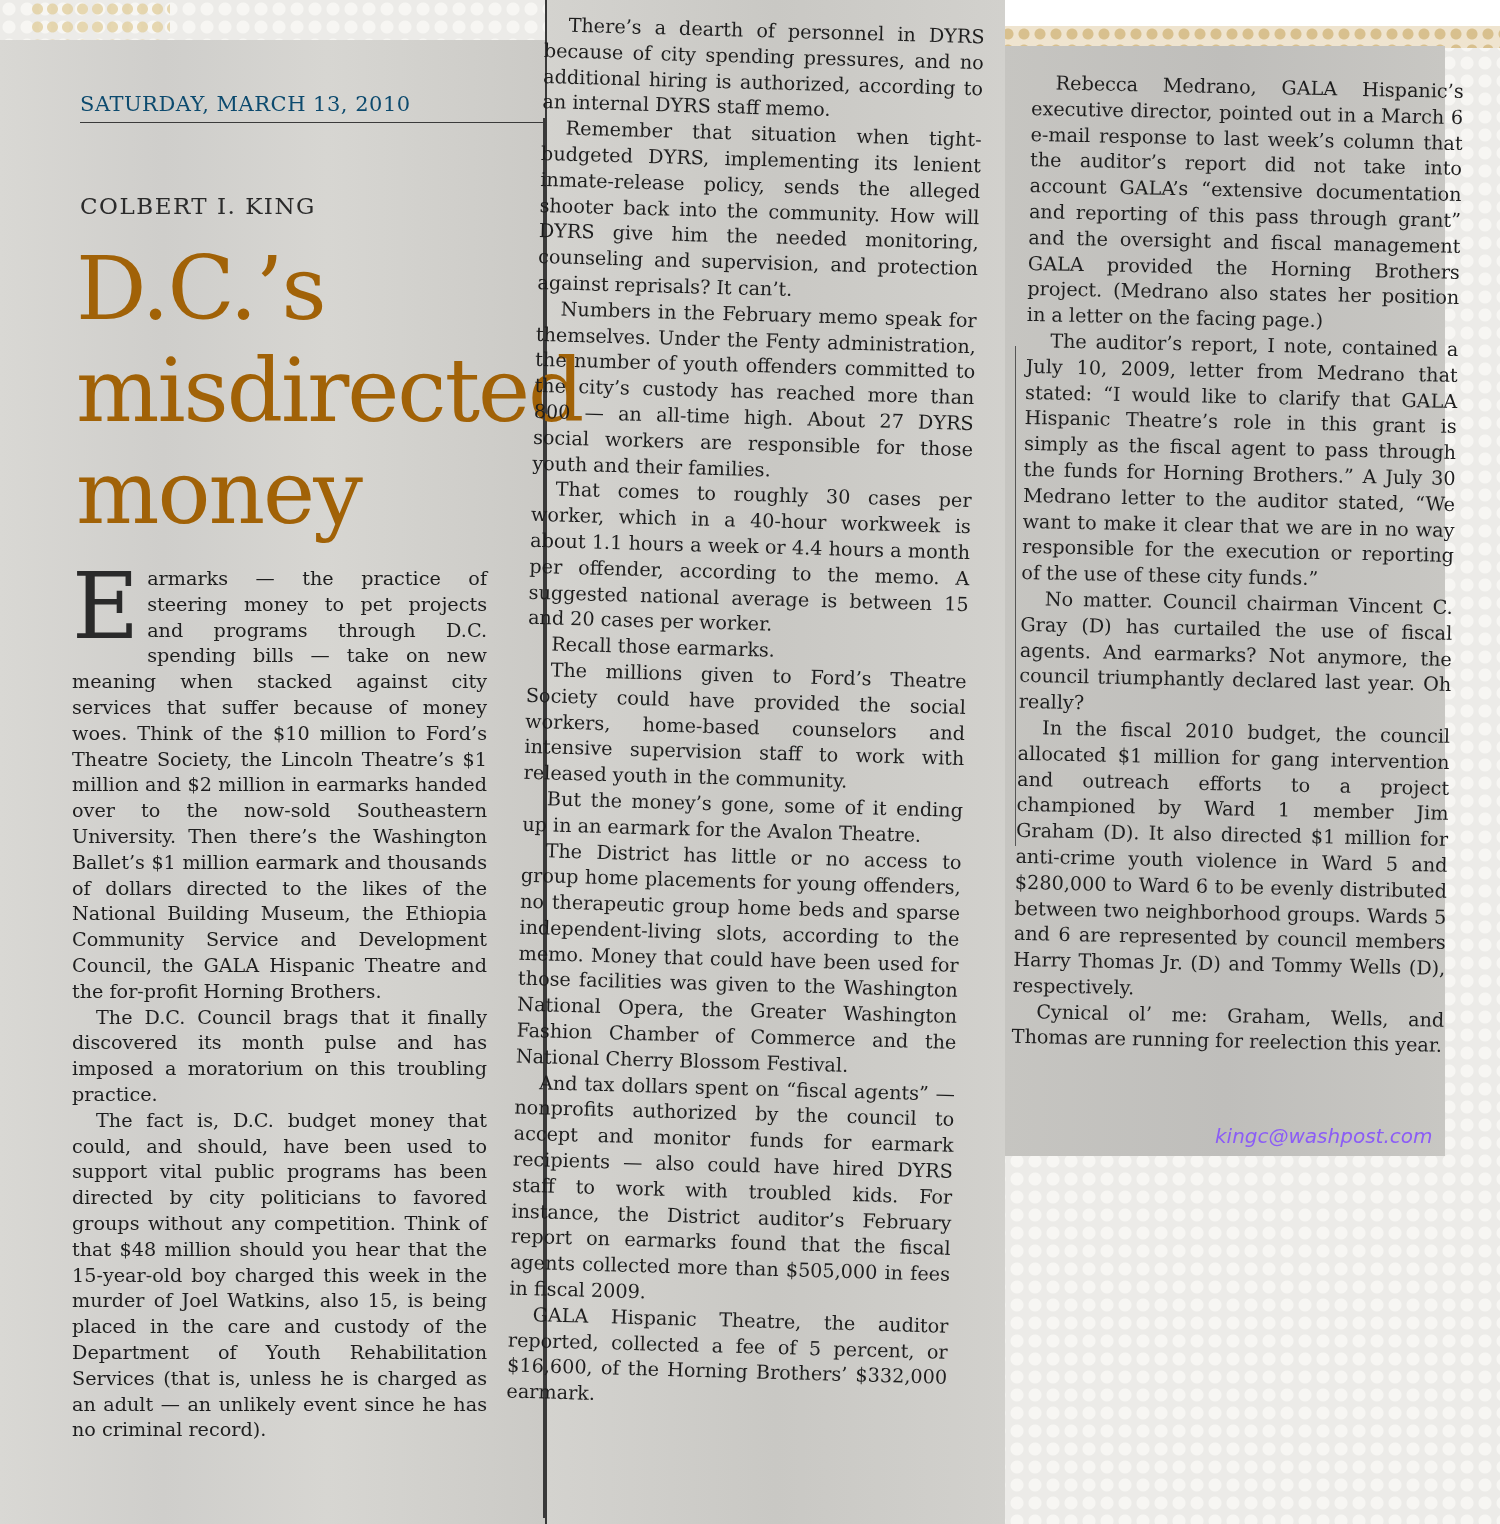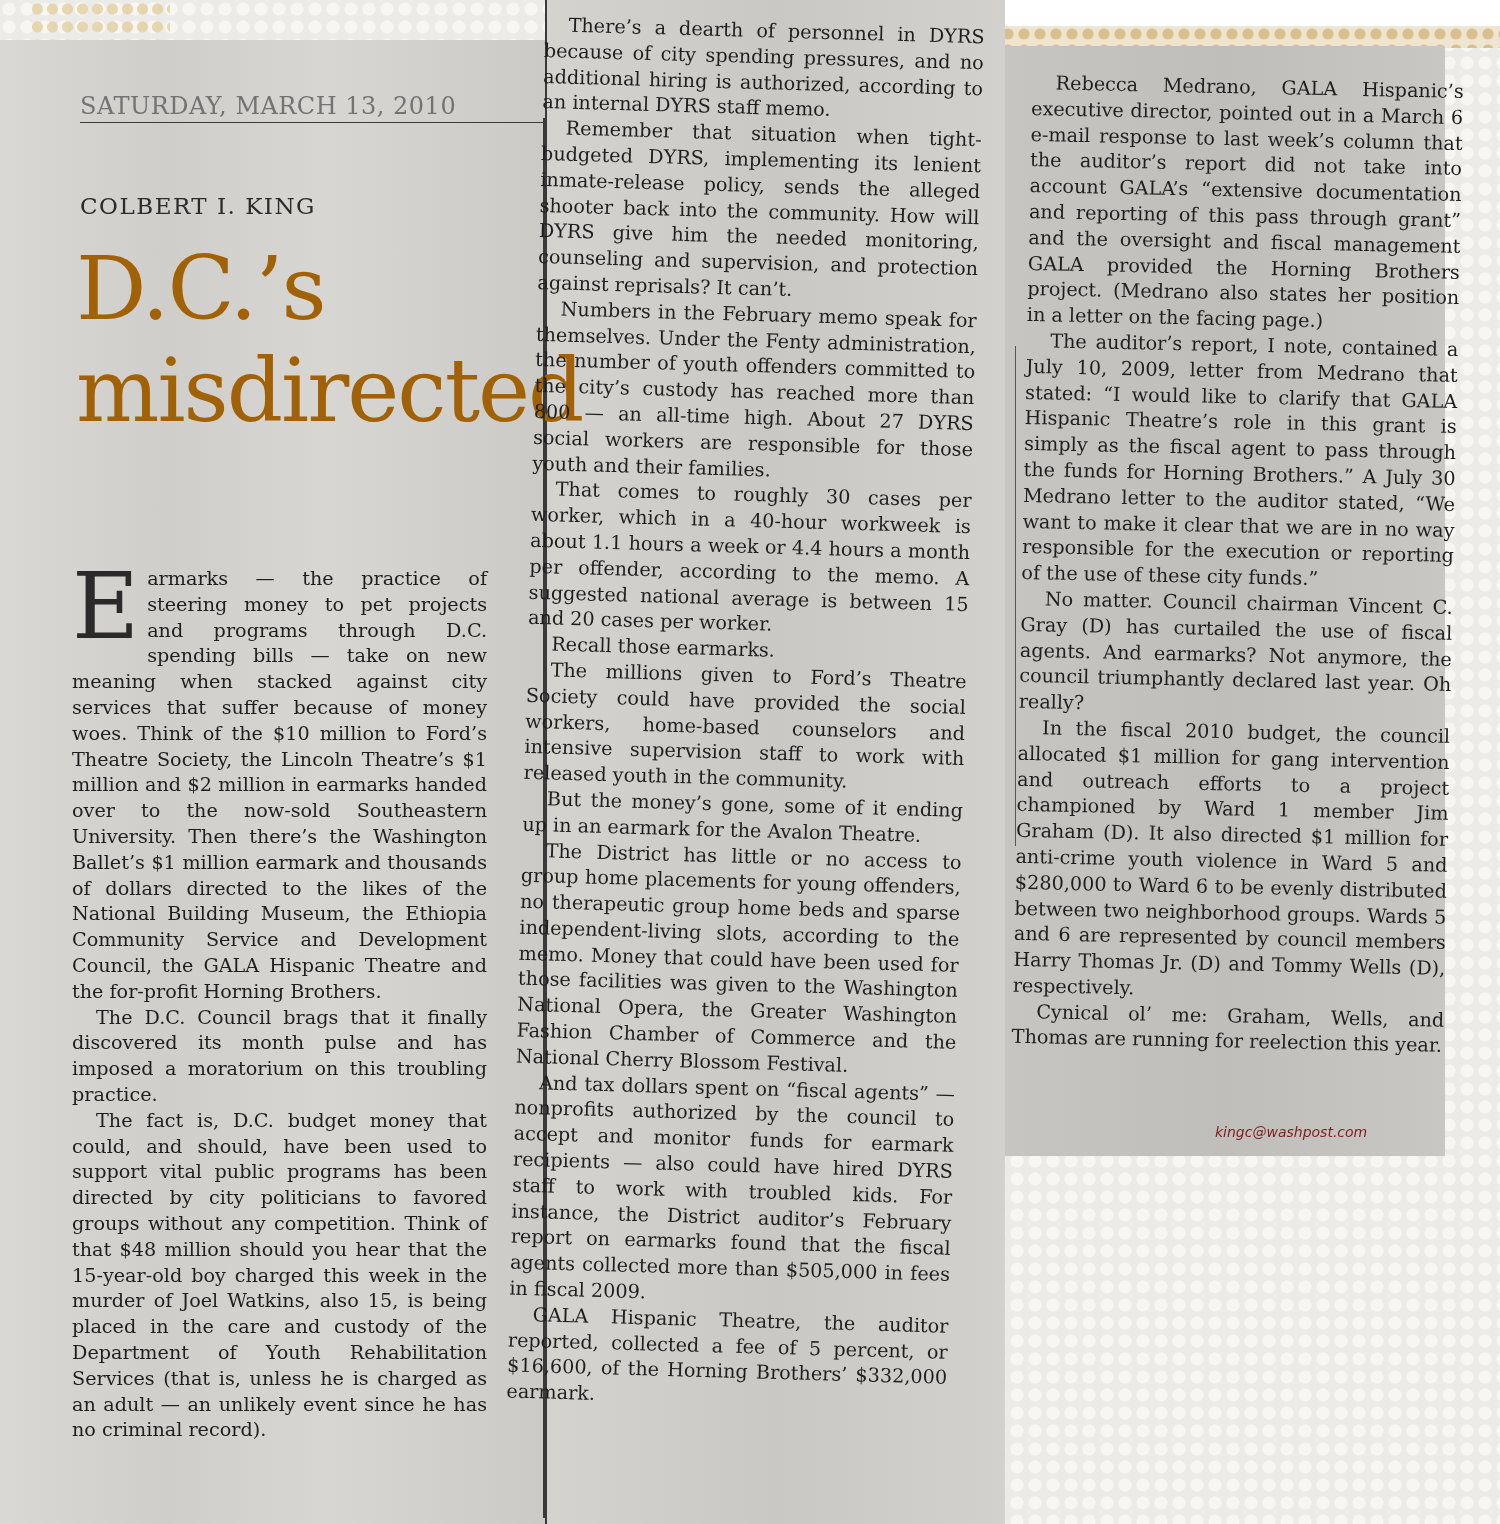--- a/index.html
+++ b/index.html
@@ -27,22 +27,22 @@
     background: linear-gradient(90deg, #d9d8d4 0%, #cfcecb 30%, #d7d6d2 60%, #cbcac6 100%);
     color: #1d1d1d;
   }
   .clip-left { left: 0; top: 40px; width: 545px; height: 1484px; }
   .clip-mid  { left: 545px; top: 0; width: 460px; height: 1524px; border-left: 2px solid #3a3a3a;
     background: linear-gradient(90deg, #d4d3cf 0%, #c9c8c4 50%, #d2d1cd 100%); }
   .clip-right{ left: 1005px; top: 46px; width: 440px; height: 1110px;
     background: linear-gradient(90deg, #c6c5c1 0%, #bfbebb 50%, #c8c7c3 100%); }
   .clip-right::before { content:""; position:absolute; left:10px; top:300px; width:1px; height:500px; background:#555; }
   .dateline {
-    position: absolute; left: 80px; top: 92px; font-size: 24px; letter-spacing: 0.5px;
-    color: #737373;
+    position: absolute; left: 80px; top: 92px; font-size: 21px; letter-spacing: 0.5px;
+    color: #0c4a6e;
   }
   .date-rule { position: absolute; left: 80px; top: 122px; width: 465px; height: 1px; background: #3a3a3a; }
   .byline {
     position: absolute; left: 80px; top: 193px; font-size: 23px; font-weight: normal;
     letter-spacing: 1.5px; color: #2b2b2b; text-align: center;
   }
   .headline {
     position: absolute; left: 76px; top: 238px; width: 440px;
     font-size: 88px; line-height: 102px; color: #a16207; letter-spacing: -2px;
   }
@@ -54,21 +54,21 @@
   .body-col p.first { text-indent: 0; }
   .left-body { left: 72px; top: 566px; width: 415px; }
   .mid-body  { left: 545px; top: 12px; width: 440px; transform: rotate(1.6deg); transform-origin: top left; }
   .right-body{ left: 1032px; top: 70px; width: 432px; transform: rotate(1.2deg); transform-origin: top left; }
   .dropcap {
     float: left; font-size: 92px; line-height: 74px; margin: 4px 8px 0 0;
     color: #2a2a2a; font-family: "DejaVu Serif", serif;
   }
   .email {
     position: absolute; left: 1215px; top: 1124px; font-style: italic;
-    font-family: "DejaVu Sans", "Liberation Sans", sans-serif; font-size: 14px; color: #7f1d1d;
+    font-family: "DejaVu Sans", "Liberation Sans", sans-serif; font-size: 20px; color: #8b5cf6;
   }
   .vrule { position: absolute; background: #3a3a3a; }
 </style>
 </head>
 <body>
 
 <div class="bg-pattern"></div>
 <div class="top-white"></div>
 <div class="tan-strip"></div>
 <div class="tan-strip-left"></div>
@@ -77,20 +77,21 @@
 <div class="clip clip-mid"></div>
 <div class="clip clip-right"></div>
 
 <div class="dateline">SATURDAY, MARCH 13, 2010</div>
 <div class="date-rule"></div>
 <div class="byline">COLBERT I. KING</div>
 
 <div class="headline">
   <div>D.C.’s</div>
   <div>misdirected</div>
+  <div>money</div>
 </div>
 
 <div class="vrule" style="left:543px; top:118px; width:2px; height:1400px;"></div>
 
 <div class="body-col left-body">
   <p class="first"><span class="dropcap">E</span><span>armarks — the practice of steering money to pet projects and programs through D.C. spending bills — take on new meaning when stacked against city services that suffer because of money woes. Think of the $10 million to Ford’s Theatre Society, the Lincoln Theatre’s $1 million and $2 million in earmarks handed over to the now-sold Southeastern University. Then there’s the Washington Ballet’s $1 million earmark and thousands of dollars directed to the likes of the National Building Museum, the Ethiopia Community Service and Development Council, the GALA Hispanic Theatre and the for-profit Horning Brothers.</span></p>
   <p>The D.C. Council brags that it finally discovered its month pulse and has imposed a moratorium on this troubling practice.</p>
   <p>The fact is, D.C. budget money that could, and should, have been used to support vital public programs has been directed by city politicians to favored groups without any competition. Think of that $48 million should you hear that the 15-year-old boy charged this week in the murder of Joel Watkins, also 15, is being placed in the care and custody of the Department of Youth Rehabilitation Services (that is, unless he is charged as an adult — an unlikely event since he has no criminal record).</p>
 </div>
 

